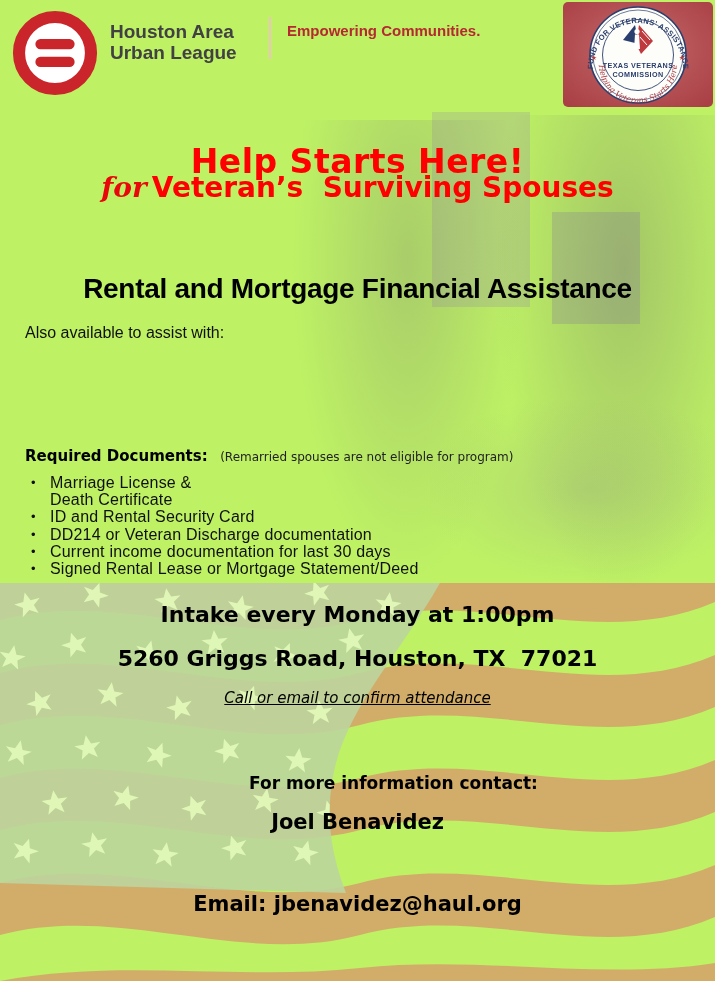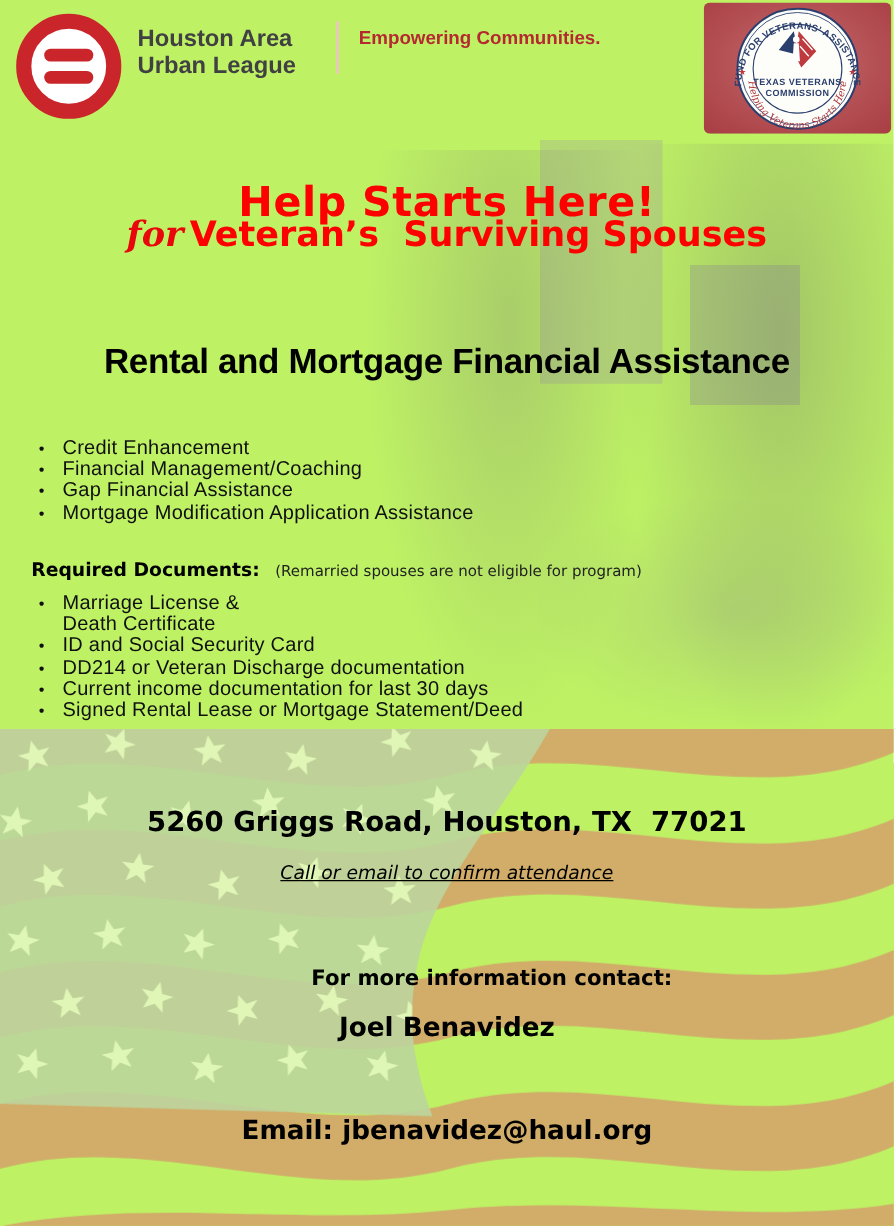--- a/index.html
+++ b/index.html
@@ -181,40 +181,36 @@
       </svg>
     </div>
   </div>
 
   <div class="abs center title">Help Starts Here!</div>
   <div class="abs center subtitle">
     <span class="for-word">for</span><span class="sub-bold pre">Veteran’s  Surviving Spouses</span>
   </div>
   <div class="abs center mainhead">Rental and Mortgage Financial Assistance</div>
 
-  <ul class="blist assist-list">
-    <li><span>Credit Enhancement</span></li>
-    <li><span>Financial Management/Coaching</span></li>
-    <li><span>Gap Financial Assistance</span></li>
-    <li><span>Mortgage Modification Application Assistance</span></li>
-  </ul>
+  <div class="abs assist-head">Also available to assist with:</div>
 
   <div class="abs req-row">
     <span class="req-head">Required Documents:</span>
     <span class="req-note">(Remarried spouses are not eligible for program)</span>
   </div>
   <ul class="blist req-list">
     <li><span>Marriage License &amp;
  Death Certificate</span></li>
-    <li><span>ID and Social Security Card</span></li>
+    <li><span>ID and Rental Security Card</span></li>
     <li><span>DD214 or Veteran Discharge documentation</span></li>
     <li><span>Current income documentation for last 30 days</span></li>
     <li><span>Signed Rental Lease or Mortgage Statement/Deed</span></li>
   </ul>
 
+  <div class="abs center intake1">Intake every Monday at 1:00pm</div>
   <div class="abs center intake2 pre">5260 Griggs Road, Houston, TX  77021</div>
   <div class="abs center confirm">
     <span>Call or email to confirm attendance</span>
   </div>
 
   <div class="abs center contact-head">For more information contact:</div>
   <div class="abs center contact-name">Joel Benavidez</div>
   <div class="abs center contact-email">Email: jbenavidez@haul.org</div>
 
 </div>

